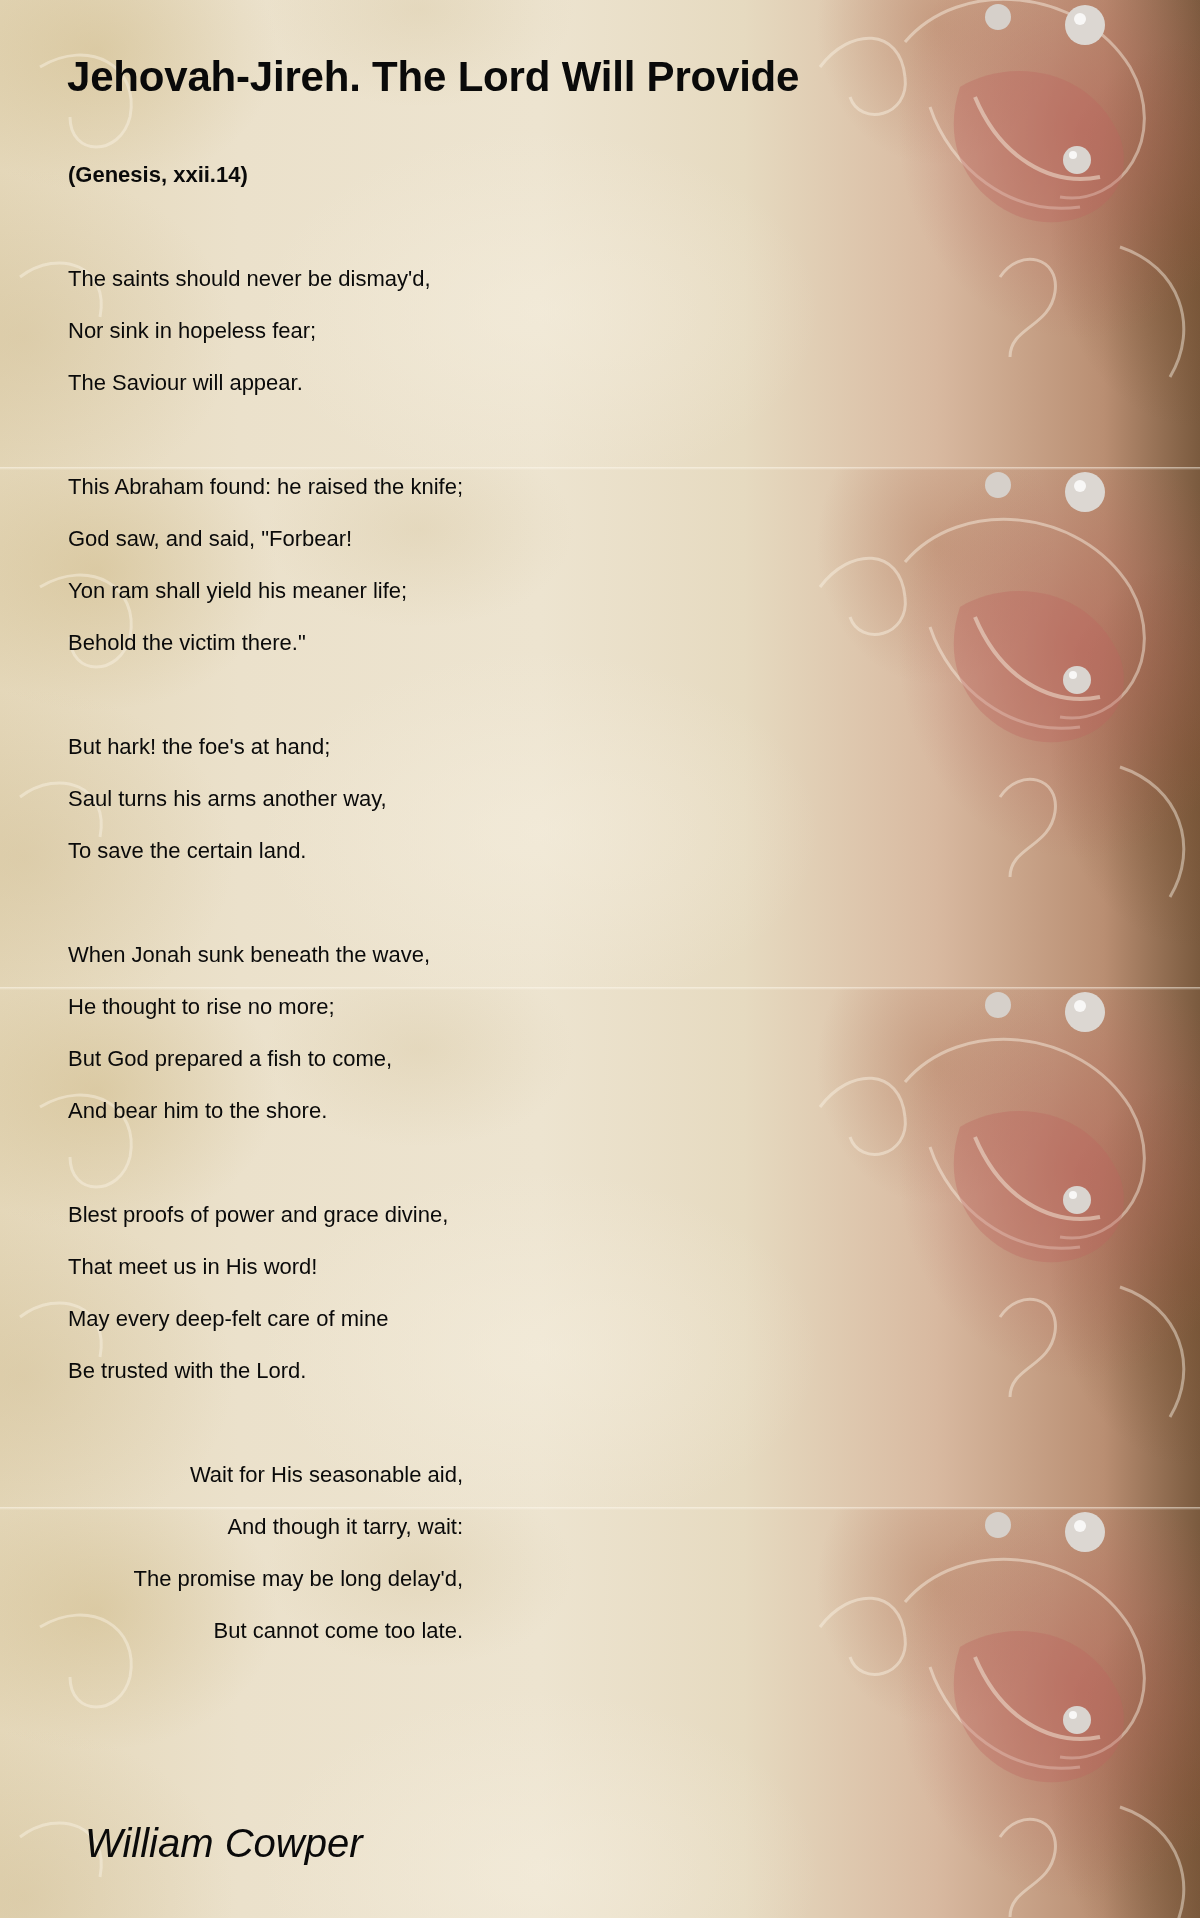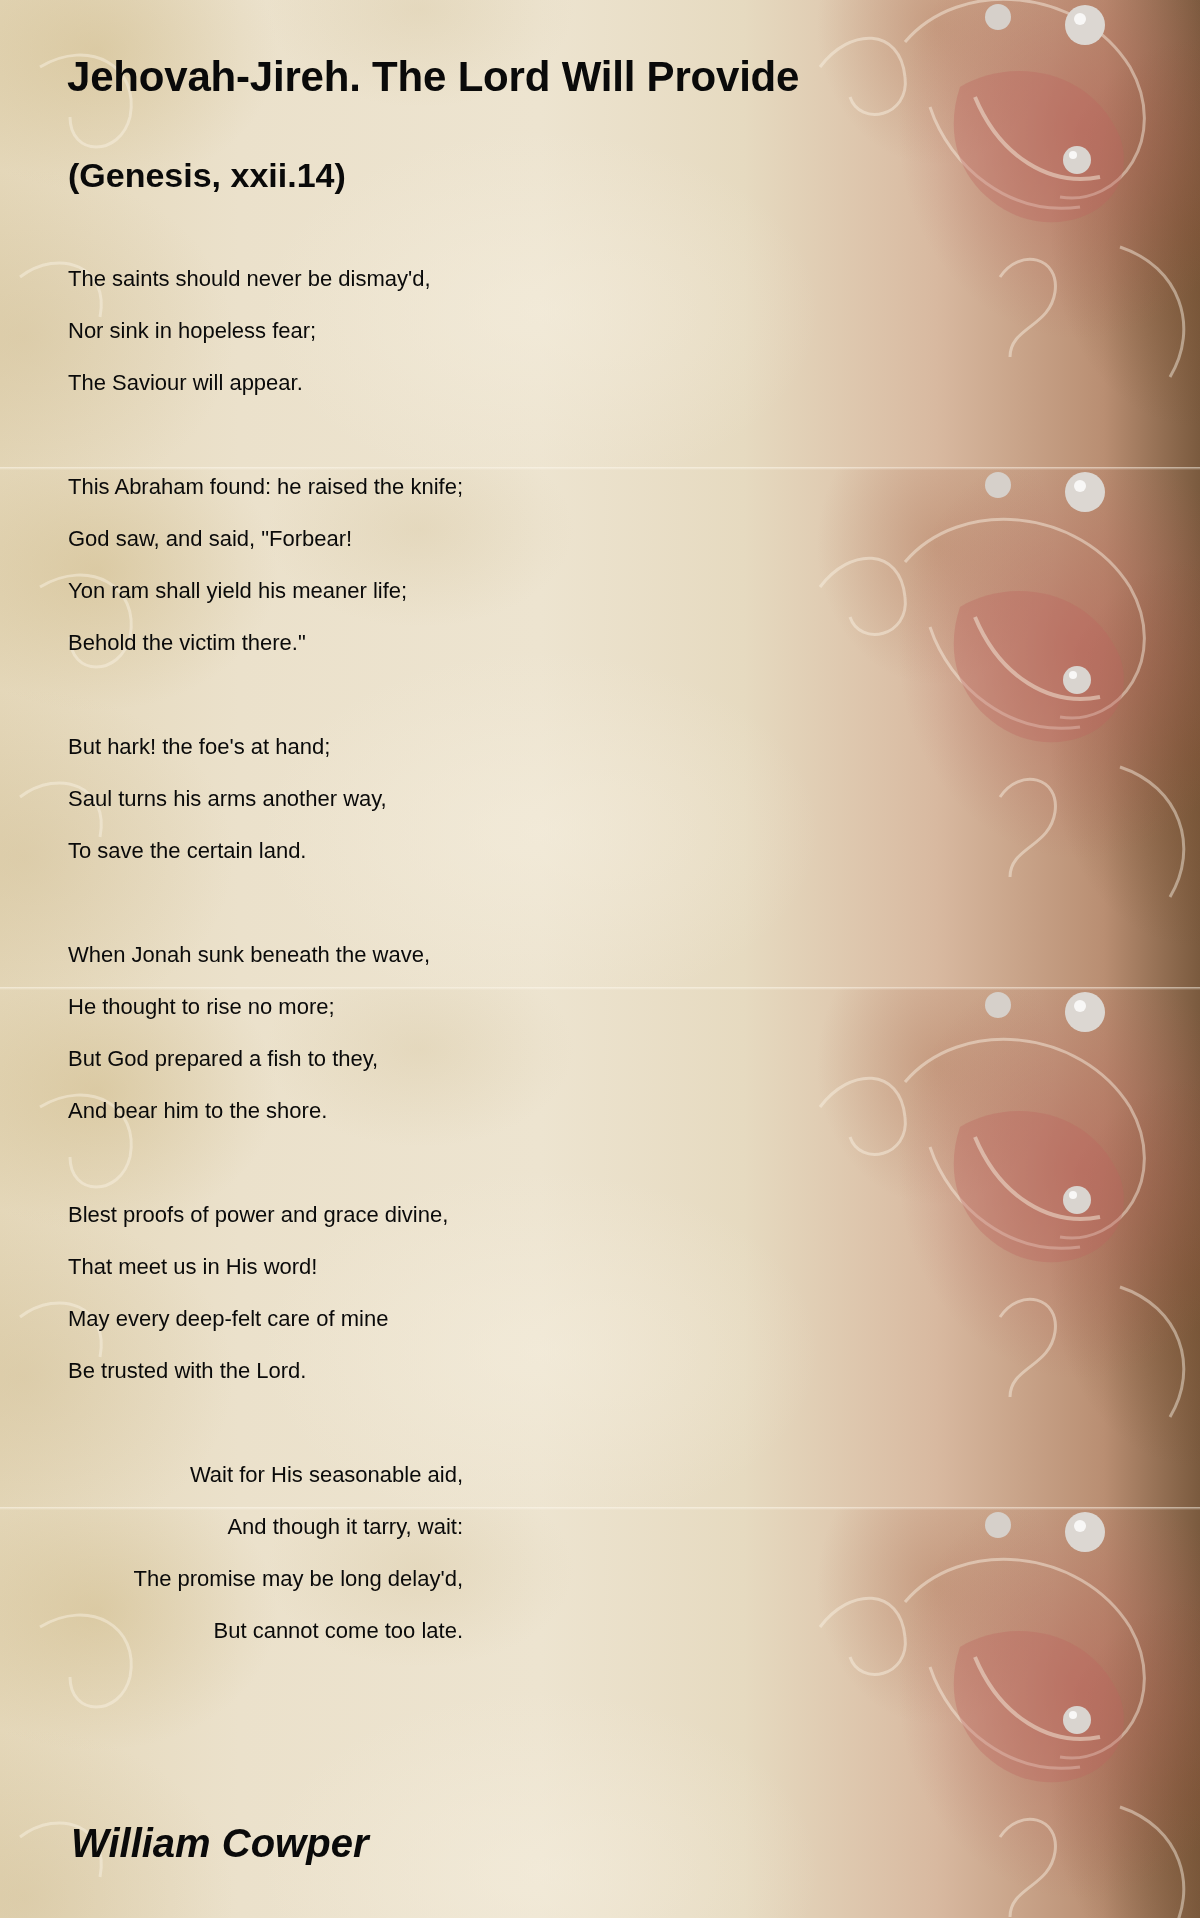--- a/index.html
+++ b/index.html
@@ -36,33 +36,33 @@
   }
 
   .text { position: absolute; left: 0; top: 0; width: 1200px; height: 1918px; }
   .title {
     position: absolute; left: 67px; top: 51px;
     font-size: 42px; font-weight: bold; line-height: 52px;
     white-space: nowrap; letter-spacing: -0.2px;
   }
   .subtitle {
     position: absolute; left: 68px; top: 149px;
-    font-size: 34px; font-weight: bold; line-height: 52px;
+    font-size: 22px; font-weight: bold; line-height: 52px;
     white-space: nowrap;
   }
   .poem {
     position: absolute; left: 68px; top: 253px;
     font-size: 22px; font-weight: normal; line-height: 52px;
   }
   .stanza { margin: 0 0 52px 0; }
   .stanza:last-child { margin-bottom: 0; text-align: right; }
   .line { display: block; height: 52px; white-space: nowrap; }
   .author {
-    position: absolute; left: 71px; top: 1817px;
-    font-size: 40px; font-style: italic; font-weight: bold; line-height: 52px;
+    position: absolute; left: 85px; top: 1817px;
+    font-size: 40px; font-style: italic; font-weight: normal; line-height: 52px;
     white-space: nowrap;
   }
 </style>
 </head>
 <body>
 
 <div class="bg-tiles">
   <div class="tile" style="top:-53px">
     <svg width="1200" height="520" viewBox="0 0 1200 520">
       <g fill="none" stroke="rgba(250,244,230,0.45)" stroke-width="3">
@@ -181,21 +181,21 @@
       <span class="line">Behold the victim there."</span>
     </div>
     <div class="stanza">
       <span class="line">But hark! the foe's at hand;</span>
       <span class="line">Saul turns his arms another way,</span>
       <span class="line">To save the certain land.</span>
     </div>
     <div class="stanza">
       <span class="line">When Jonah sunk beneath the wave,</span>
       <span class="line">He thought to rise no more;</span>
-      <span class="line">But God prepared a fish to they,</span>
+      <span class="line">But God prepared a fish to come,</span>
       <span class="line">And bear him to the shore.</span>
     </div>
     <div class="stanza">
       <span class="line">Blest proofs of power and grace divine,</span>
       <span class="line">That meet us in His word!</span>
       <span class="line">May every deep-felt care of mine</span>
       <span class="line">Be trusted with the Lord.</span>
     </div>
     <div class="stanza">
       <span class="line">Wait for His seasonable aid,</span>

